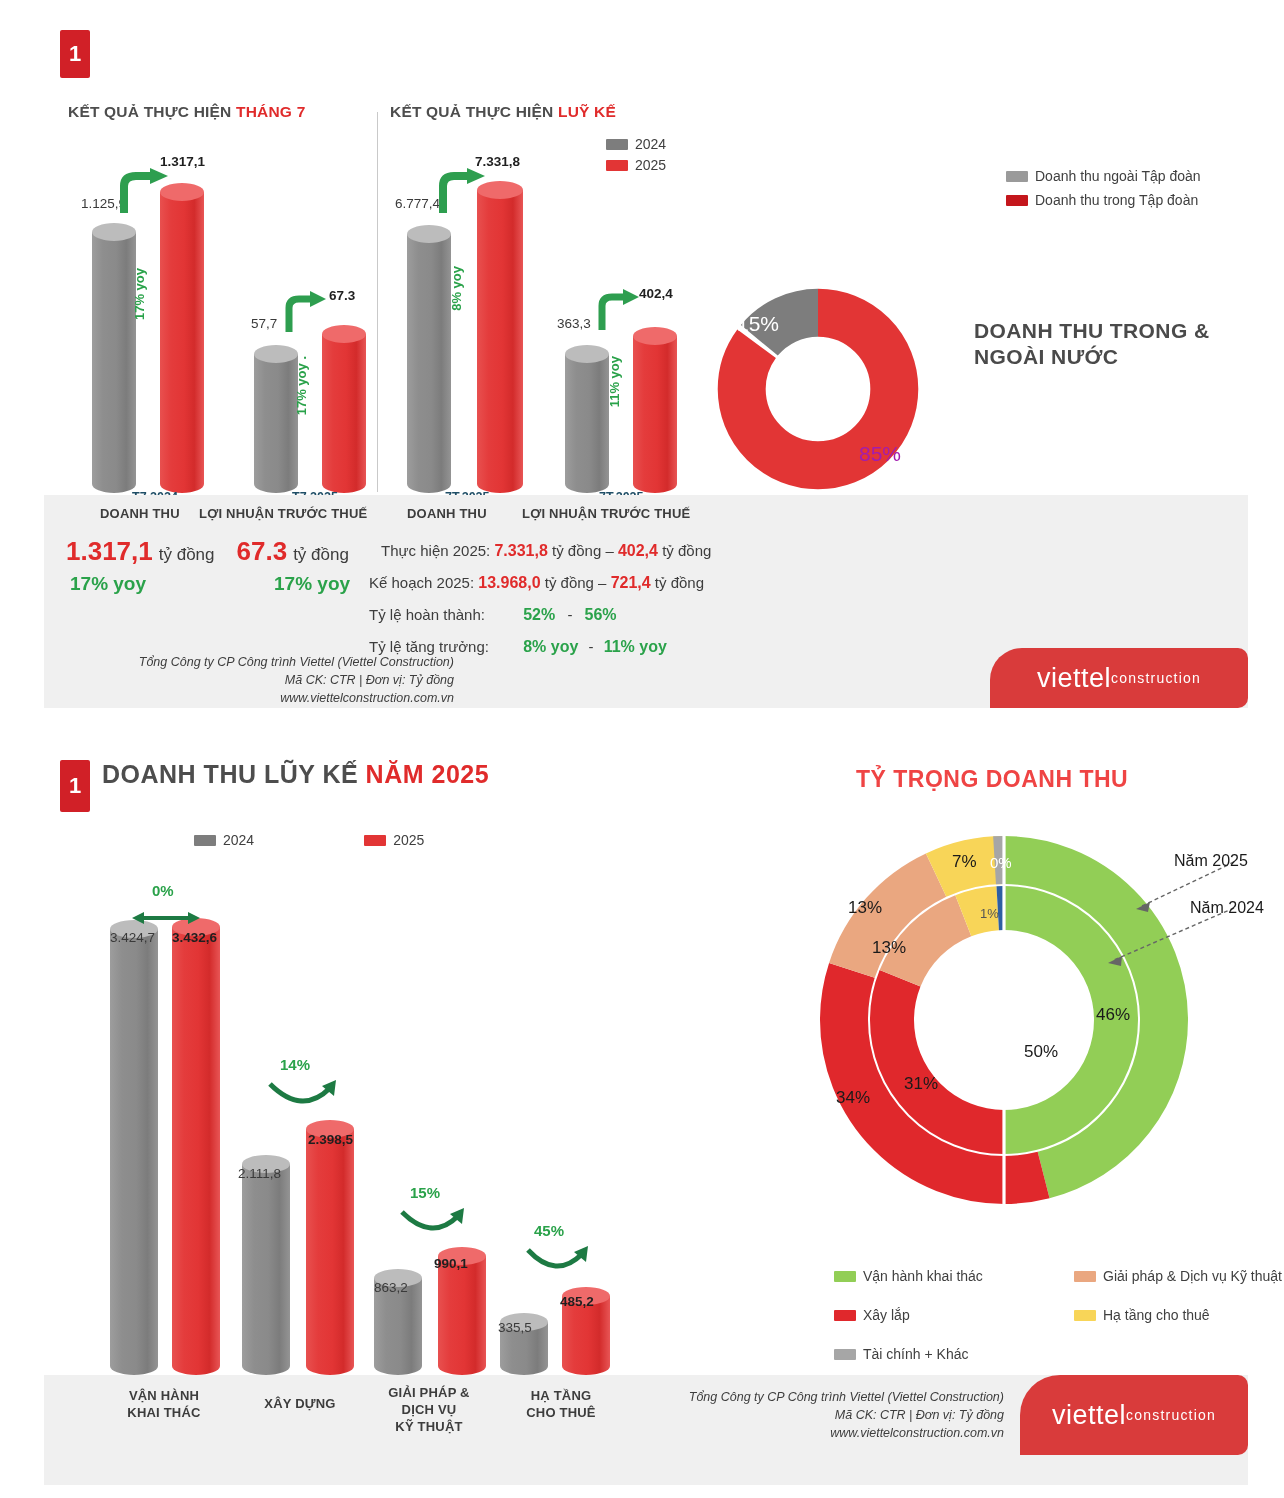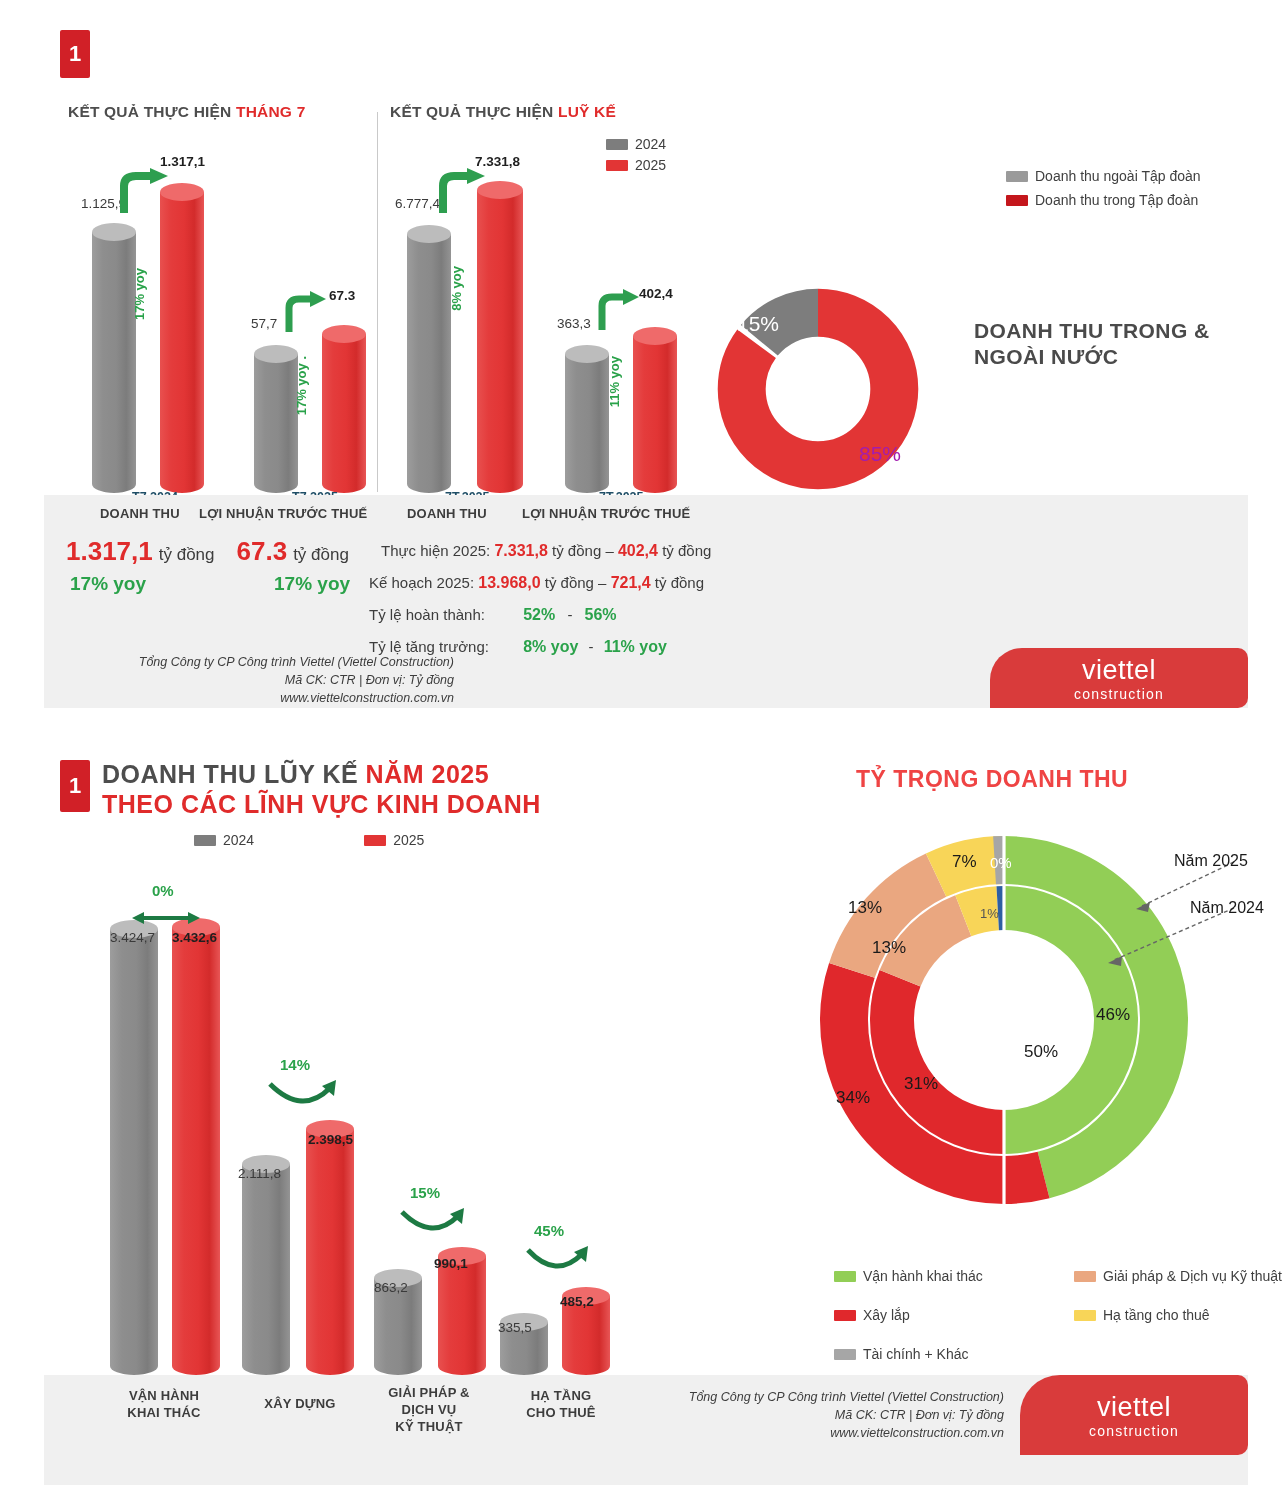--- a/index.html
+++ b/index.html
@@ -85,21 +85,21 @@
   .sum-line { font-size: 15px; color: #3d3d3d; white-space: nowrap; }
   .sum-line b { color: #e02b2b; font-size: 16px; }
   .sum-line .g { color: #2aa24a; font-weight: bold; font-size: 16px; }
 
   .footer-note {
     position: absolute; font-style: italic; font-size: 12.5px;
     color: #3d3d3d; line-height: 1.45; text-align: right;
   }
   .brand {
     position: absolute; background: #d93b3b;
-    display: flex; flex-direction: column; align-items: center; justify-content: center;
+    display: flex; flex-direction: row; align-items: center; justify-content: center;
   }
   .brand .b1 { color: #fff; font-size: 27px; letter-spacing: .5px; }
   .brand .b2 { color: #fff; font-size: 14px; letter-spacing: 1.2px; }
 
   .donut-lbl {
     position: absolute; font-size: 21px; font-weight: normal; white-space: nowrap;
   }
   .donut-title {
     position: absolute; font-size: 21px; font-weight: bold; color: #4a4a4a;
     letter-spacing: .4px; line-height: 1.25;
@@ -309,21 +309,20 @@
 </div>
 
 <div class="panel" id="panel2">
 
   <div style="position:absolute;left:16px;top:20px;width:30px;height:52px;font-size:22px;" class="num-badge">1</div>
 
   <div style="position:absolute;left:58px;top:20px;line-height:1.18;">
     <div class="title-main" style="font-size:25px;">
       <span>DOANH THU LŨY KẾ </span><span class="red">NĂM 2025</span>
     </div>
-    <div class="title-main red" style="font-size:25px;color:#e02b2b;">THEO CÁC LĨNH VỰC KINH DOANH</div>
   </div>
 
   <div style="position:absolute;left:150px;top:92px;display:flex;gap:110px;">
     <div class="legend-row">
       <span class="legend-sw" style="background:#7d7d7d"></span>
       <span class="legend-lbl">2024</span>
     </div>
     <div class="legend-row">
       <span class="legend-sw" style="background:#e23535"></span>
       <span class="legend-lbl">2025</span>

